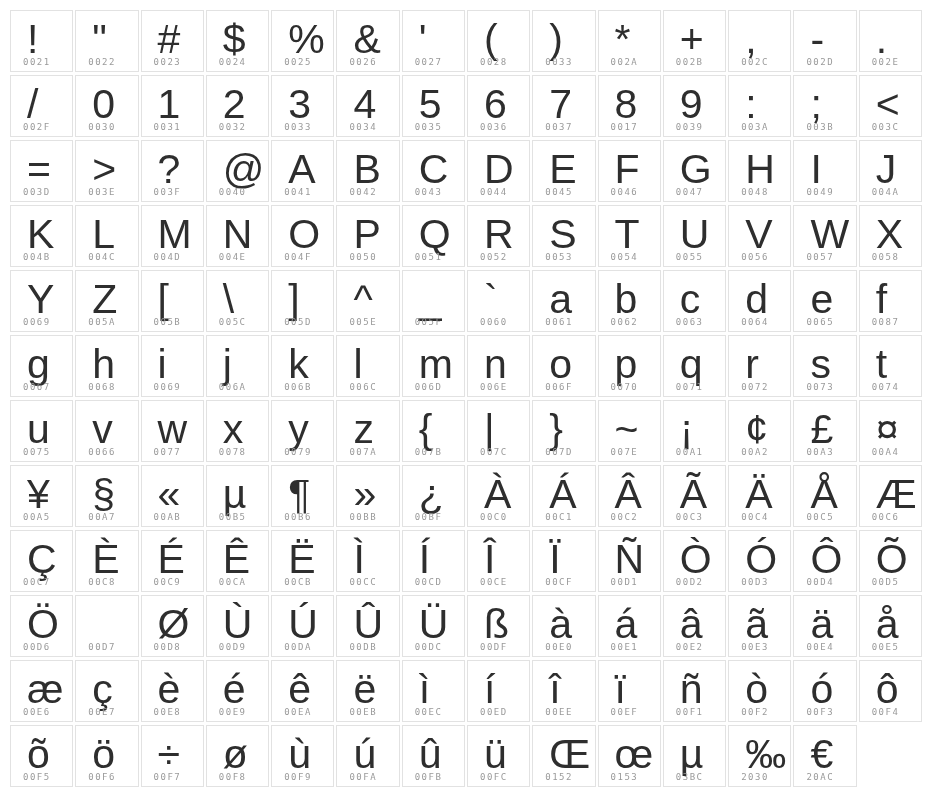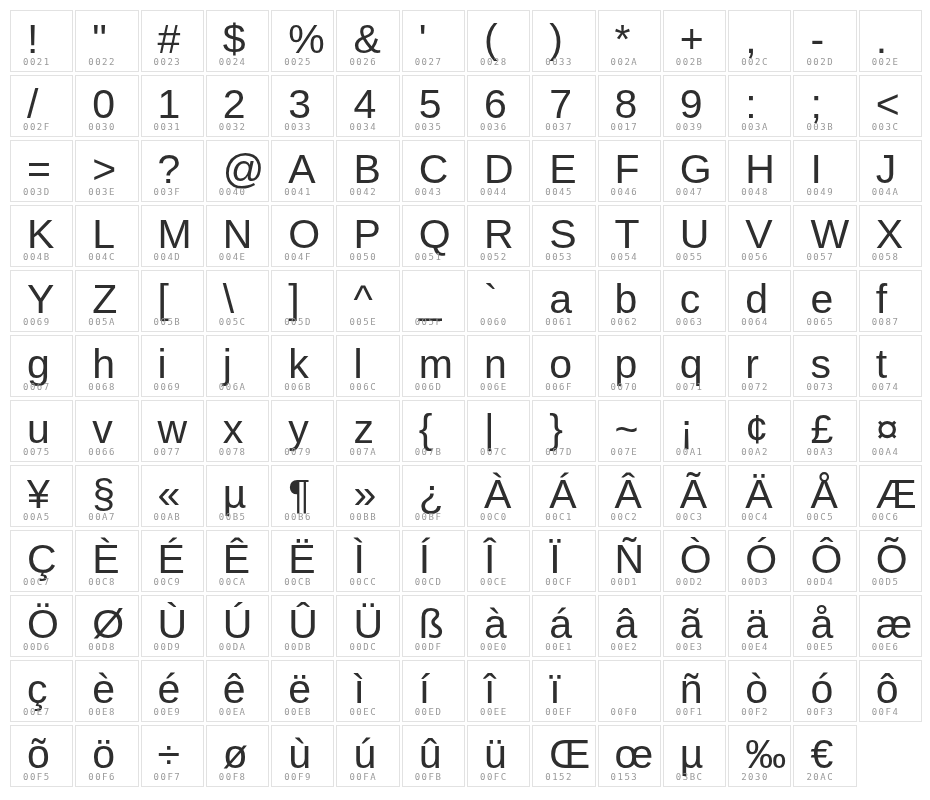--- a/index.html
+++ b/index.html
@@ -557,20 +557,24 @@
       </div>
       <div class="cell">
         <span class="glyph">Õ</span>
         <span class="code">00D5</span>
       </div>
       <div class="cell">
         <span class="glyph">Ö</span>
         <span class="code">00D6</span>
       </div>
       <div class="cell">
+        <span class="glyph"></span>
+        <span class="code">00D7</span>
+      </div>
+      <div class="cell">
         <span class="glyph">Ø</span>
         <span class="code">00D8</span>
       </div>
       <div class="cell">
         <span class="glyph">Ù</span>
         <span class="code">00D9</span>
       </div>
       <div class="cell">
         <span class="glyph">Ú</span>
         <span class="code">00DA</span>
@@ -643,24 +647,20 @@
         <span class="glyph">í</span>
         <span class="code">00ED</span>
       </div>
       <div class="cell">
         <span class="glyph">î</span>
         <span class="code">00EE</span>
       </div>
       <div class="cell">
         <span class="glyph">ï</span>
         <span class="code">00EF</span>
-      </div>
-      <div class="cell">
-        <span class="glyph"></span>
-        <span class="code">00F0</span>
       </div>
       <div class="cell">
         <span class="glyph">ñ</span>
         <span class="code">00F1</span>
       </div>
       <div class="cell">
         <span class="glyph">ò</span>
         <span class="code">00F2</span>
       </div>
       <div class="cell">

